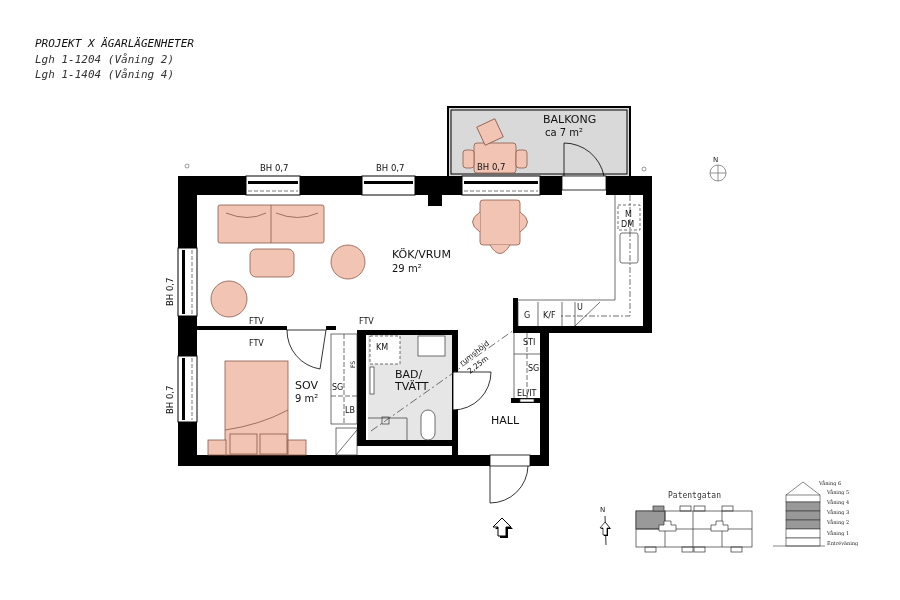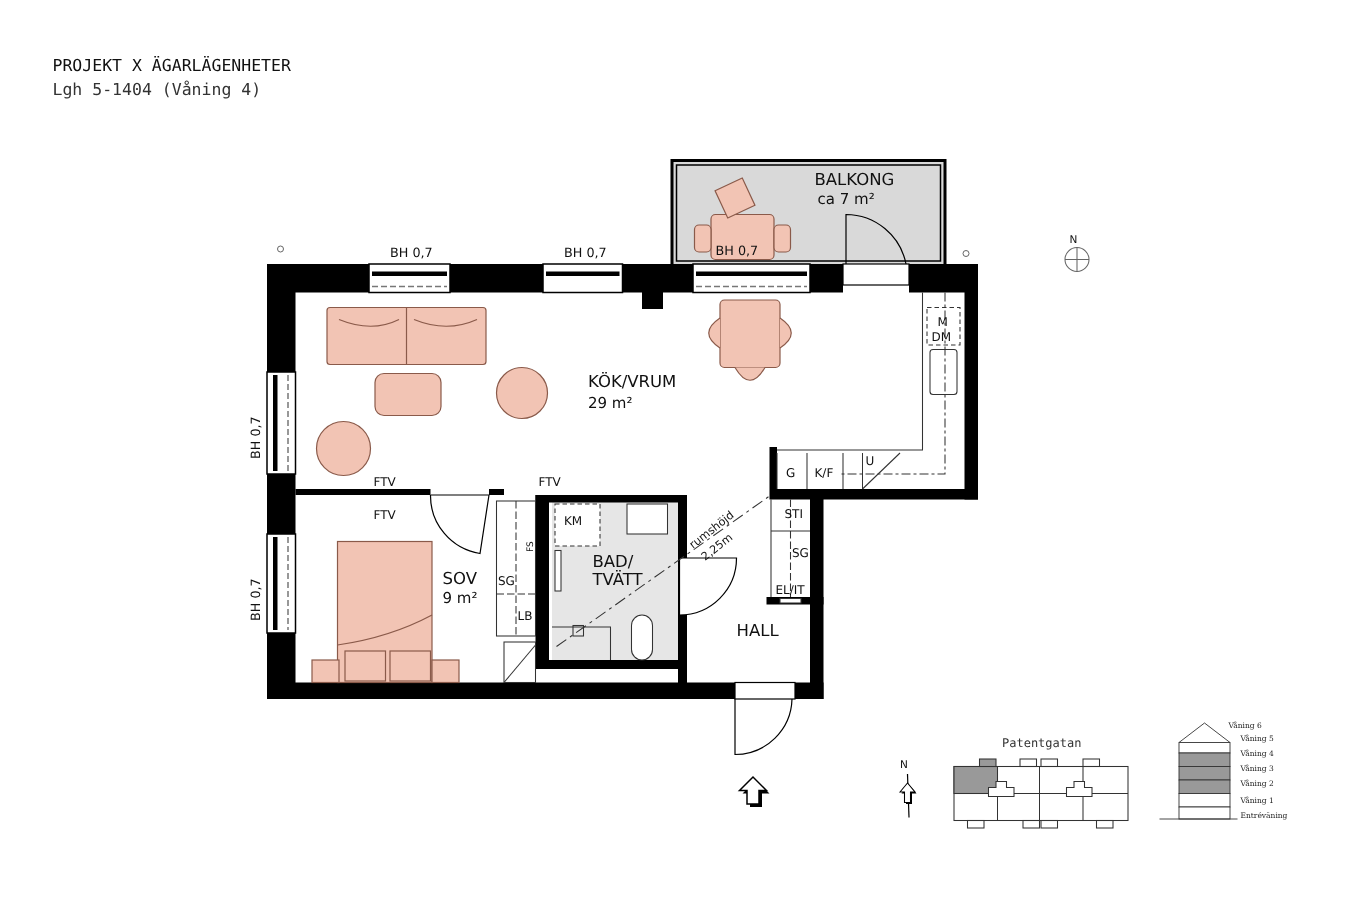--- a/index.html
+++ b/index.html
@@ -1,27 +1,28 @@
 <!DOCTYPE html>
 <html><head>
 <meta charset="utf-8">
 <style>
   html,body{margin:0;padding:0;background:#fff;}
   body{width:900px;height:600px;position:relative;overflow:hidden;font-family:"Liberation Sans",sans-serif;}
-  .hdr{position:absolute;left:35px;top:36px;font-family:"DejaVu Sans Mono",monospace;font-size:11px;line-height:15.5px;color:#333;}
+  .hdr{position:absolute;left:35px;top:36px;font-family:"DejaVu Sans Mono",monospace;font-size:11px;line-height:15.5px;color:#333;font-style:italic;}
   .hdr .t{color:#111;font-weight:normal;}
   svg{position:absolute;left:0;top:0;}
   .lbl{font-family:"DejaVu Sans",sans-serif;fill:#111;}
 </style>
 </head>
 <body>
 
 <div class="hdr">
   <div class="t">PROJEKT X ÄGARLÄGENHETER</div>
-  <div>Lgh 5-1404 (Våning 4)</div>
+  <div>Lgh 1-1204 (Våning 2)</div>
+  <div>Lgh 1-1404 (Våning 4)</div>
 </div>
 
 <svg width="900" height="600" viewBox="0 0 900 600">
 
   <g>
     <rect x="448" y="107" width="182" height="70" fill="#d9d9d9" stroke="#000" stroke-width="2"></rect>
     <rect x="451" y="110" width="176" height="64" fill="none" stroke="#000" stroke-width="1"></rect>
   </g>
 
   <rect x="186" y="183" width="460" height="142" fill="#fff"></rect>

